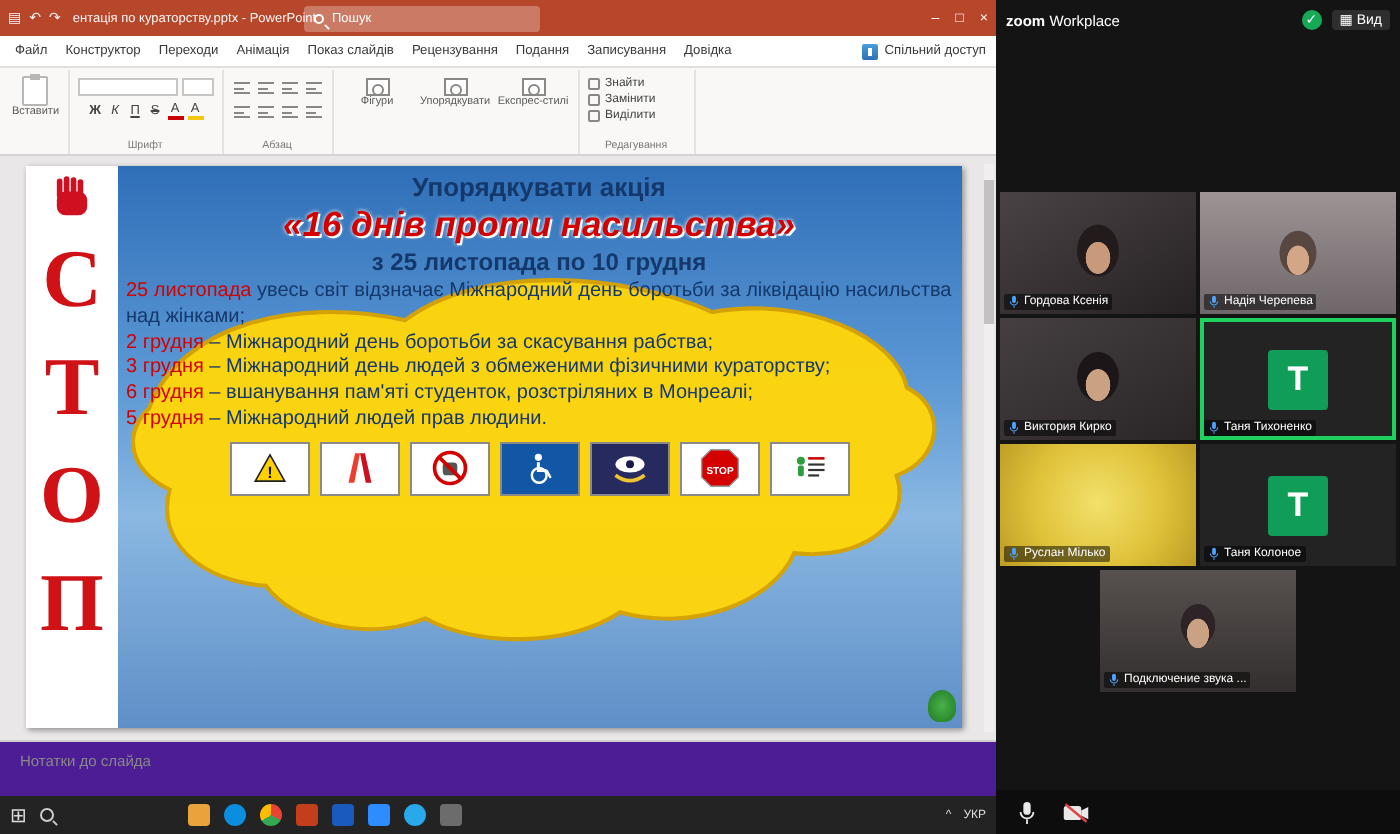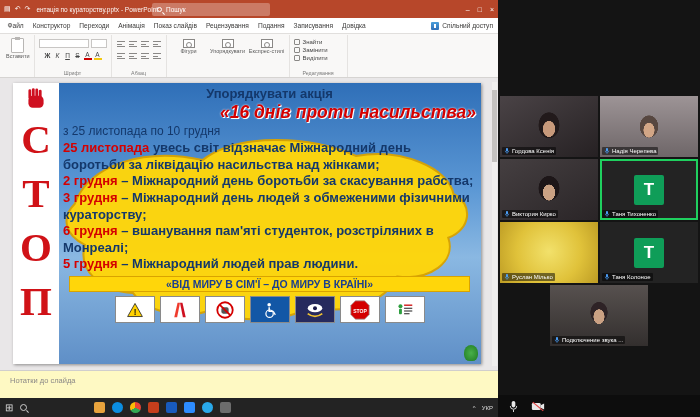--- a/index.html
+++ b/index.html
@@ -44,32 +44,32 @@
   #slide-area{position:absolute;top:78px;left:0;width:498px;height:292px;background:#e9e7e8}
   .vscroll{position:absolute;right:1px;top:4px;width:5px;height:284px;background:#f0efee}
   .vthumb{margin:8px auto 0;width:5px;height:72px;background:#c4c2c0}
   #slide{position:absolute;left:13px;top:5px;width:468px;height:281px;background:#fff;box-shadow:1px 1px 3px rgba(0,0,0,.4)}
   .poster{position:absolute;inset:0;background:linear-gradient(180deg,#2f6fb8 0%,#5c98d5 38%,#8ab8e2 62%,#5f8fc7 100%);overflow:hidden}
   .map{position:absolute;left:36px;top:24px;width:430px;height:240px;z-index:1}
   .stopcol{position:absolute;left:0;top:0;bottom:0;width:46px;background:#fff;display:flex;flex-direction:column;align-items:center;padding-top:3px;z-index:3}
   .ltr{font-family:"Liberation Serif",serif;font-weight:bold;font-size:41px;line-height:1.32;color:#d01217}
   .pcontent{position:absolute;left:50px;top:3px;right:5px;z-index:3}
   .p-h1{font-size:13px;font-weight:bold;color:#14386b;text-align:center}
-  .p-h2{font-size:17.5px;font-weight:bold;font-style:italic;color:#d40000;text-align:right;text-shadow:0 0 2px #fff,1px 1px 0 #fff;margin:1px 0}
-  .p-h3{font-size:12px;font-weight:normal;color:#14386b;text-align:left;margin-bottom:2px}
-  .p-body{font-size:13px;font-weight:bold;color:#14386b;line-height:1.28}
+  .p-h2{font-size:17.5px;font-weight:bold;font-style:italic;color:#d40000;text-align:center;text-shadow:0 0 2px #fff,1px 1px 0 #fff;margin:1px 0}
+  .p-h3{font-size:12px;font-weight:bold;color:#14386b;text-align:center;margin-bottom:2px}
+  .p-body{font-size:10px;font-weight:normal;color:#14386b;line-height:1.28}
   .p-body .d{color:#d40000}
   .p-banner{margin:3px auto 0;width:97%;background:#ffd60a;border:1px solid #d9a300;color:#1b3f8f;font-weight:bold;font-size:10.5px;text-align:center;padding:1px 2px}
   .icons-row{display:flex;justify-content:center;gap:5px;margin-top:4px}
   .icard{width:40px;height:27px;background:#fff;border:1px solid #8a8a8a;display:flex;align-items:center;justify-content:center}
   .icard.blue{background:#1257a6}
   .icard.dark{background:#262a5e}
   .plant{position:absolute;right:3px;bottom:3px;width:14px;height:16px;background:radial-gradient(#49b04a,#1f7a22);border-radius:50% 50% 40% 40%;z-index:4}
 
-  #notes{position:absolute;top:370px;left:0;width:598px;height:28px;background:#fef9c3;border-top:1px solid #d0cecd;font-size:7.5px;color:#8a8886;padding:5px 10px}
+  #notes{position:absolute;top:370px;left:0;width:598px;height:28px;background:#4c1d95;border-top:1px solid #d0cecd;font-size:7.5px;color:#8a8886;padding:5px 10px}
 
   #taskbar{position:absolute;top:398px;left:0;width:498px;height:19px;background:#232323;display:flex;align-items:center;color:#ddd;padding:0 5px;gap:7px}
   .tb-start{font-size:10px;cursor:pointer}
   .tb-seaic{width:7px;height:7px;border:1px solid #ccc;border-radius:50%;position:relative;cursor:pointer}
   .tb-seaic::after{content:"";position:absolute;width:3px;height:1px;background:#ccc;transform:rotate(45deg);left:5px;top:6px}
   .apps{display:flex;gap:7px;margin-left:60px}
   .app{width:11px;height:11px;border-radius:2px;cursor:pointer}
   .a-folder{background:#e8a33d}.a-edge{background:#0b8de0;border-radius:50%}
   .a-chrome{border-radius:50%;background:conic-gradient(#ea4335 0 33%,#34a853 33% 66%,#fbbc05 66% 100%);position:relative}
   .a-ppt{background:#c43e1c}.a-word{background:#185abd}.a-zoom{background:#2d8cff}.a-tg{background:#29a9eb;border-radius:50%}.a-gray{background:#6c6c6c}
@@ -263,21 +263,20 @@
           <div class="p-h1">Упорядкувати акція</div>
           <div class="p-h2">«16 днів проти насильства»</div>
           <div class="p-h3">з 25 листопада по 10 грудня</div>
           <div class="p-body">
             <p class="p-line"><span class="d">25 листопада</span> <span>увесь світ відзначає Міжнародний день боротьби за ліквідацію насильства над жінками;</span></p>
             <p class="p-line"><span class="d">2 грудня</span> <span>– Міжнародний день боротьби за скасування рабства;</span></p>
             <p class="p-line"><span class="d">3 грудня</span> <span>– Міжнародний день людей з обмеженими фізичними кураторству;</span></p>
             <p class="p-line"><span class="d">6 грудня</span> <span>– вшанування пам'яті студенток, розстріляних в Монреалі;</span></p>
             <p class="p-line"><span class="d">5 грудня</span> <span>– Міжнародний людей прав людини.</span></p>
           </div>
-          <div class="p-banner">«ВІД МИРУ В СІМ'Ї – ДО МИРУ В КРАЇНІ»</div>
 
           <div class="icons-row">
             <span class="icard">
               <svg width="20" height="18" viewBox="0 0 22 22">
                   <polygon points="11,3 20,19 2,19" fill="#ffd100" stroke="#222" stroke-width="1"></polygon>
                   <text x="11" y="17" text-anchor="middle" font-size="10" font-weight="bold" fill="#111">!</text>
                 </svg>
             </span>
             <span class="icard">
               <svg width="18" height="20" viewBox="0 0 22 22">
@@ -349,20 +348,30 @@
       <span class="app a-gray"></span>
     </span>
     <span class="tray">
       <span>^</span>
       <span>УКР</span>
     </span>
   </div>
 </div>
 
 <div id="zoom">
+  <div class="ztop">
+    <span><b>zoom</b> <span>Workplace</span></span>
+    <span class="zright">
+      <span class="shield">✓</span>
+      <span class="viewbtn">
+        <span>▦</span>
+        <span>Вид</span>
+      </span>
+    </span>
+  </div>
 
   <div class="tile p-a" style="left:2px;top:96px">
     <span class="ntag">
       <svg width="6" height="8" viewBox="0 0 10 12">
           <rect x="3.4" y="0.8" width="3.2" height="6" rx="1.6" fill="#4da3ff"></rect>
           <path d="M2 5.5a3 3 0 0 0 6 0" fill="none" stroke="#4da3ff"></path>
           <rect x="4.6" y="9" width="0.8" height="2" fill="#4da3ff"></rect>
         </svg>
       <span>Гордова Ксенія</span>
     </span>

